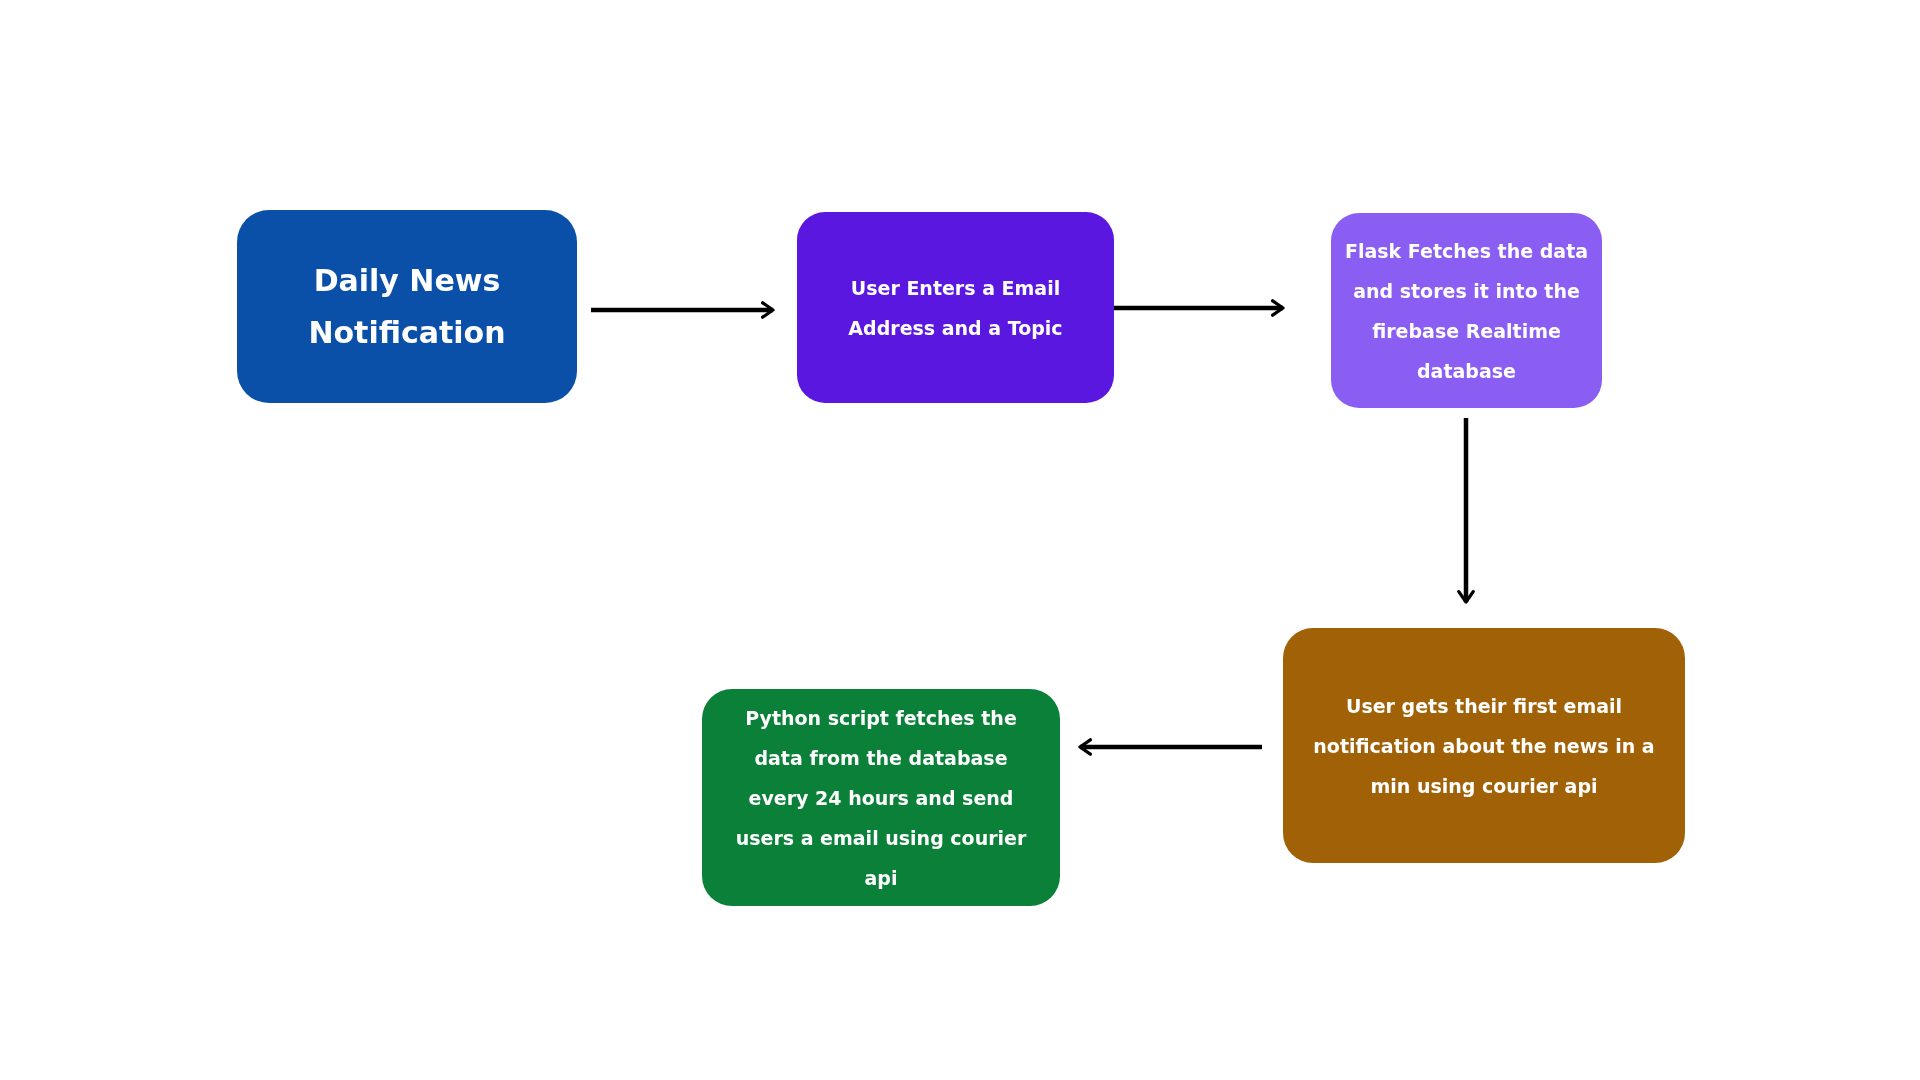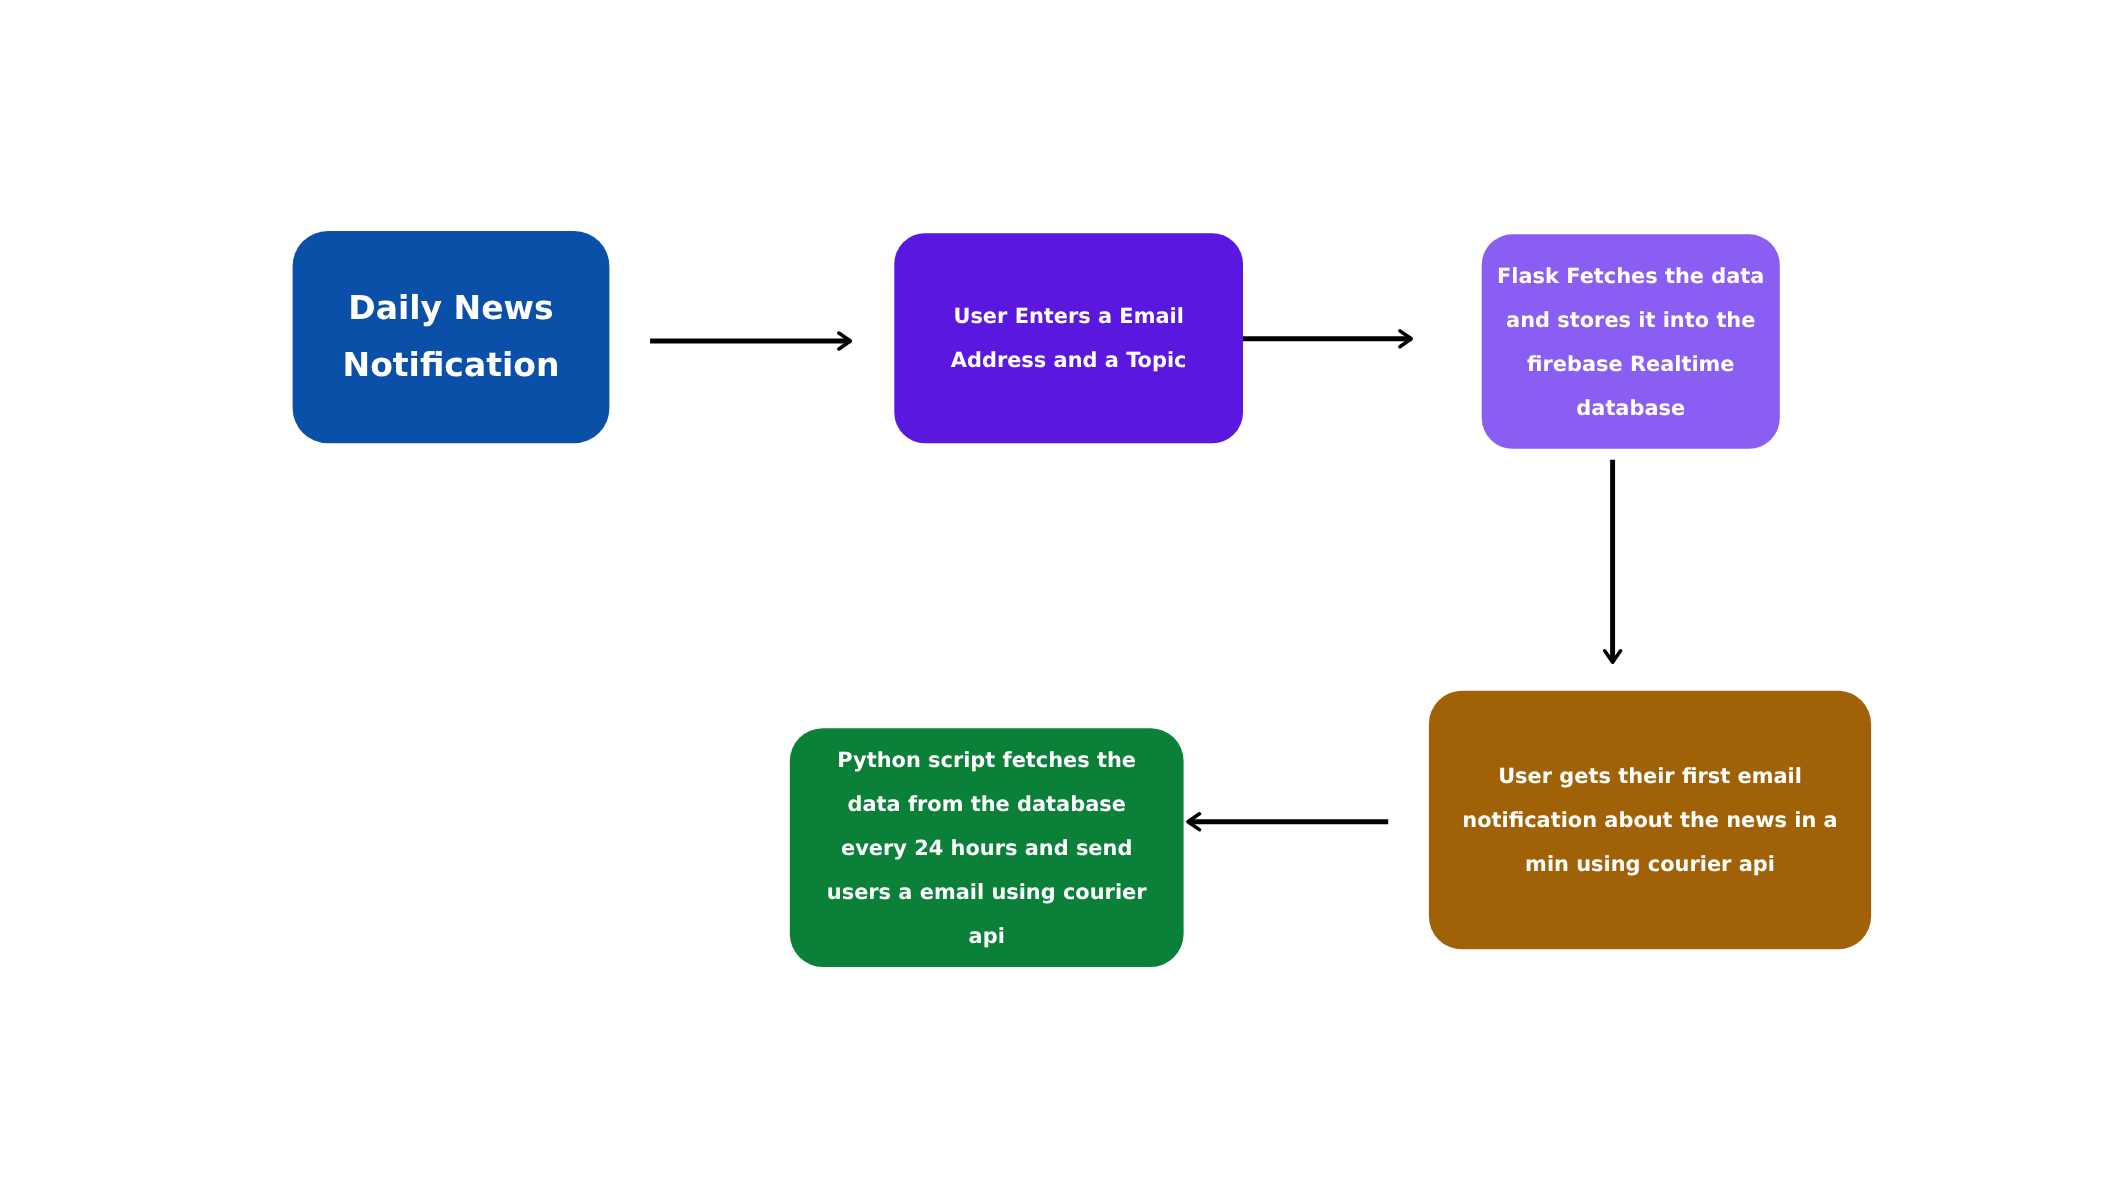--- a/index.html
+++ b/index.html
@@ -20,49 +20,48 @@
   .node {
     position: absolute;
     display: flex;
     align-items: center;
     justify-content: center;
     box-sizing: border-box;
     color: #ffffff;
     font-weight: 700;
     text-align: center;
     white-space: pre-line;
-    margin-left: 16px;
   }
   .node-label {
     width: 100%;
     text-align: center;
   }
   
   .node-daily-news {
-    left: 250px; top: 210px; width: 288px; height: 193px;
+    left: 237px; top: 210px; width: 340px; height: 193px;
     border-radius: 32px; font-size: 30px; line-height: 52px;
     padding: 0 18px;
   }
   .node-user-enters {
     left: 797px; top: 212px; width: 317px; height: 191px;
     border-radius: 28px; font-size: 19px; line-height: 40px;
     padding: 0 8px;
   }
   .node-flask-fetches {
     left: 1331px; top: 213px; width: 271px; height: 195px;
     border-radius: 28px; font-size: 19px; line-height: 40px;
     padding: 0 6px;
   }
   .node-user-gets-email {
     left: 1283px; top: 628px; width: 402px; height: 235px;
     border-radius: 30px; font-size: 19px; line-height: 40px;
     padding: 0 10px;
   }
   .node-python-script {
-    left: 702px; top: 662px; width: 358px; height: 217px;
+    left: 702px; top: 689px; width: 358px; height: 217px;
     border-radius: 30px; font-size: 19px; line-height: 40px;
     padding: 0 8px;
   }
 </style>
 </head>
 <body>
 
 <div class="canvas">
 
   <svg class="connector-layer" width="1920" height="1080" viewBox="0 0 1920 1080" xmlns="http://www.w3.org/2000/svg">

